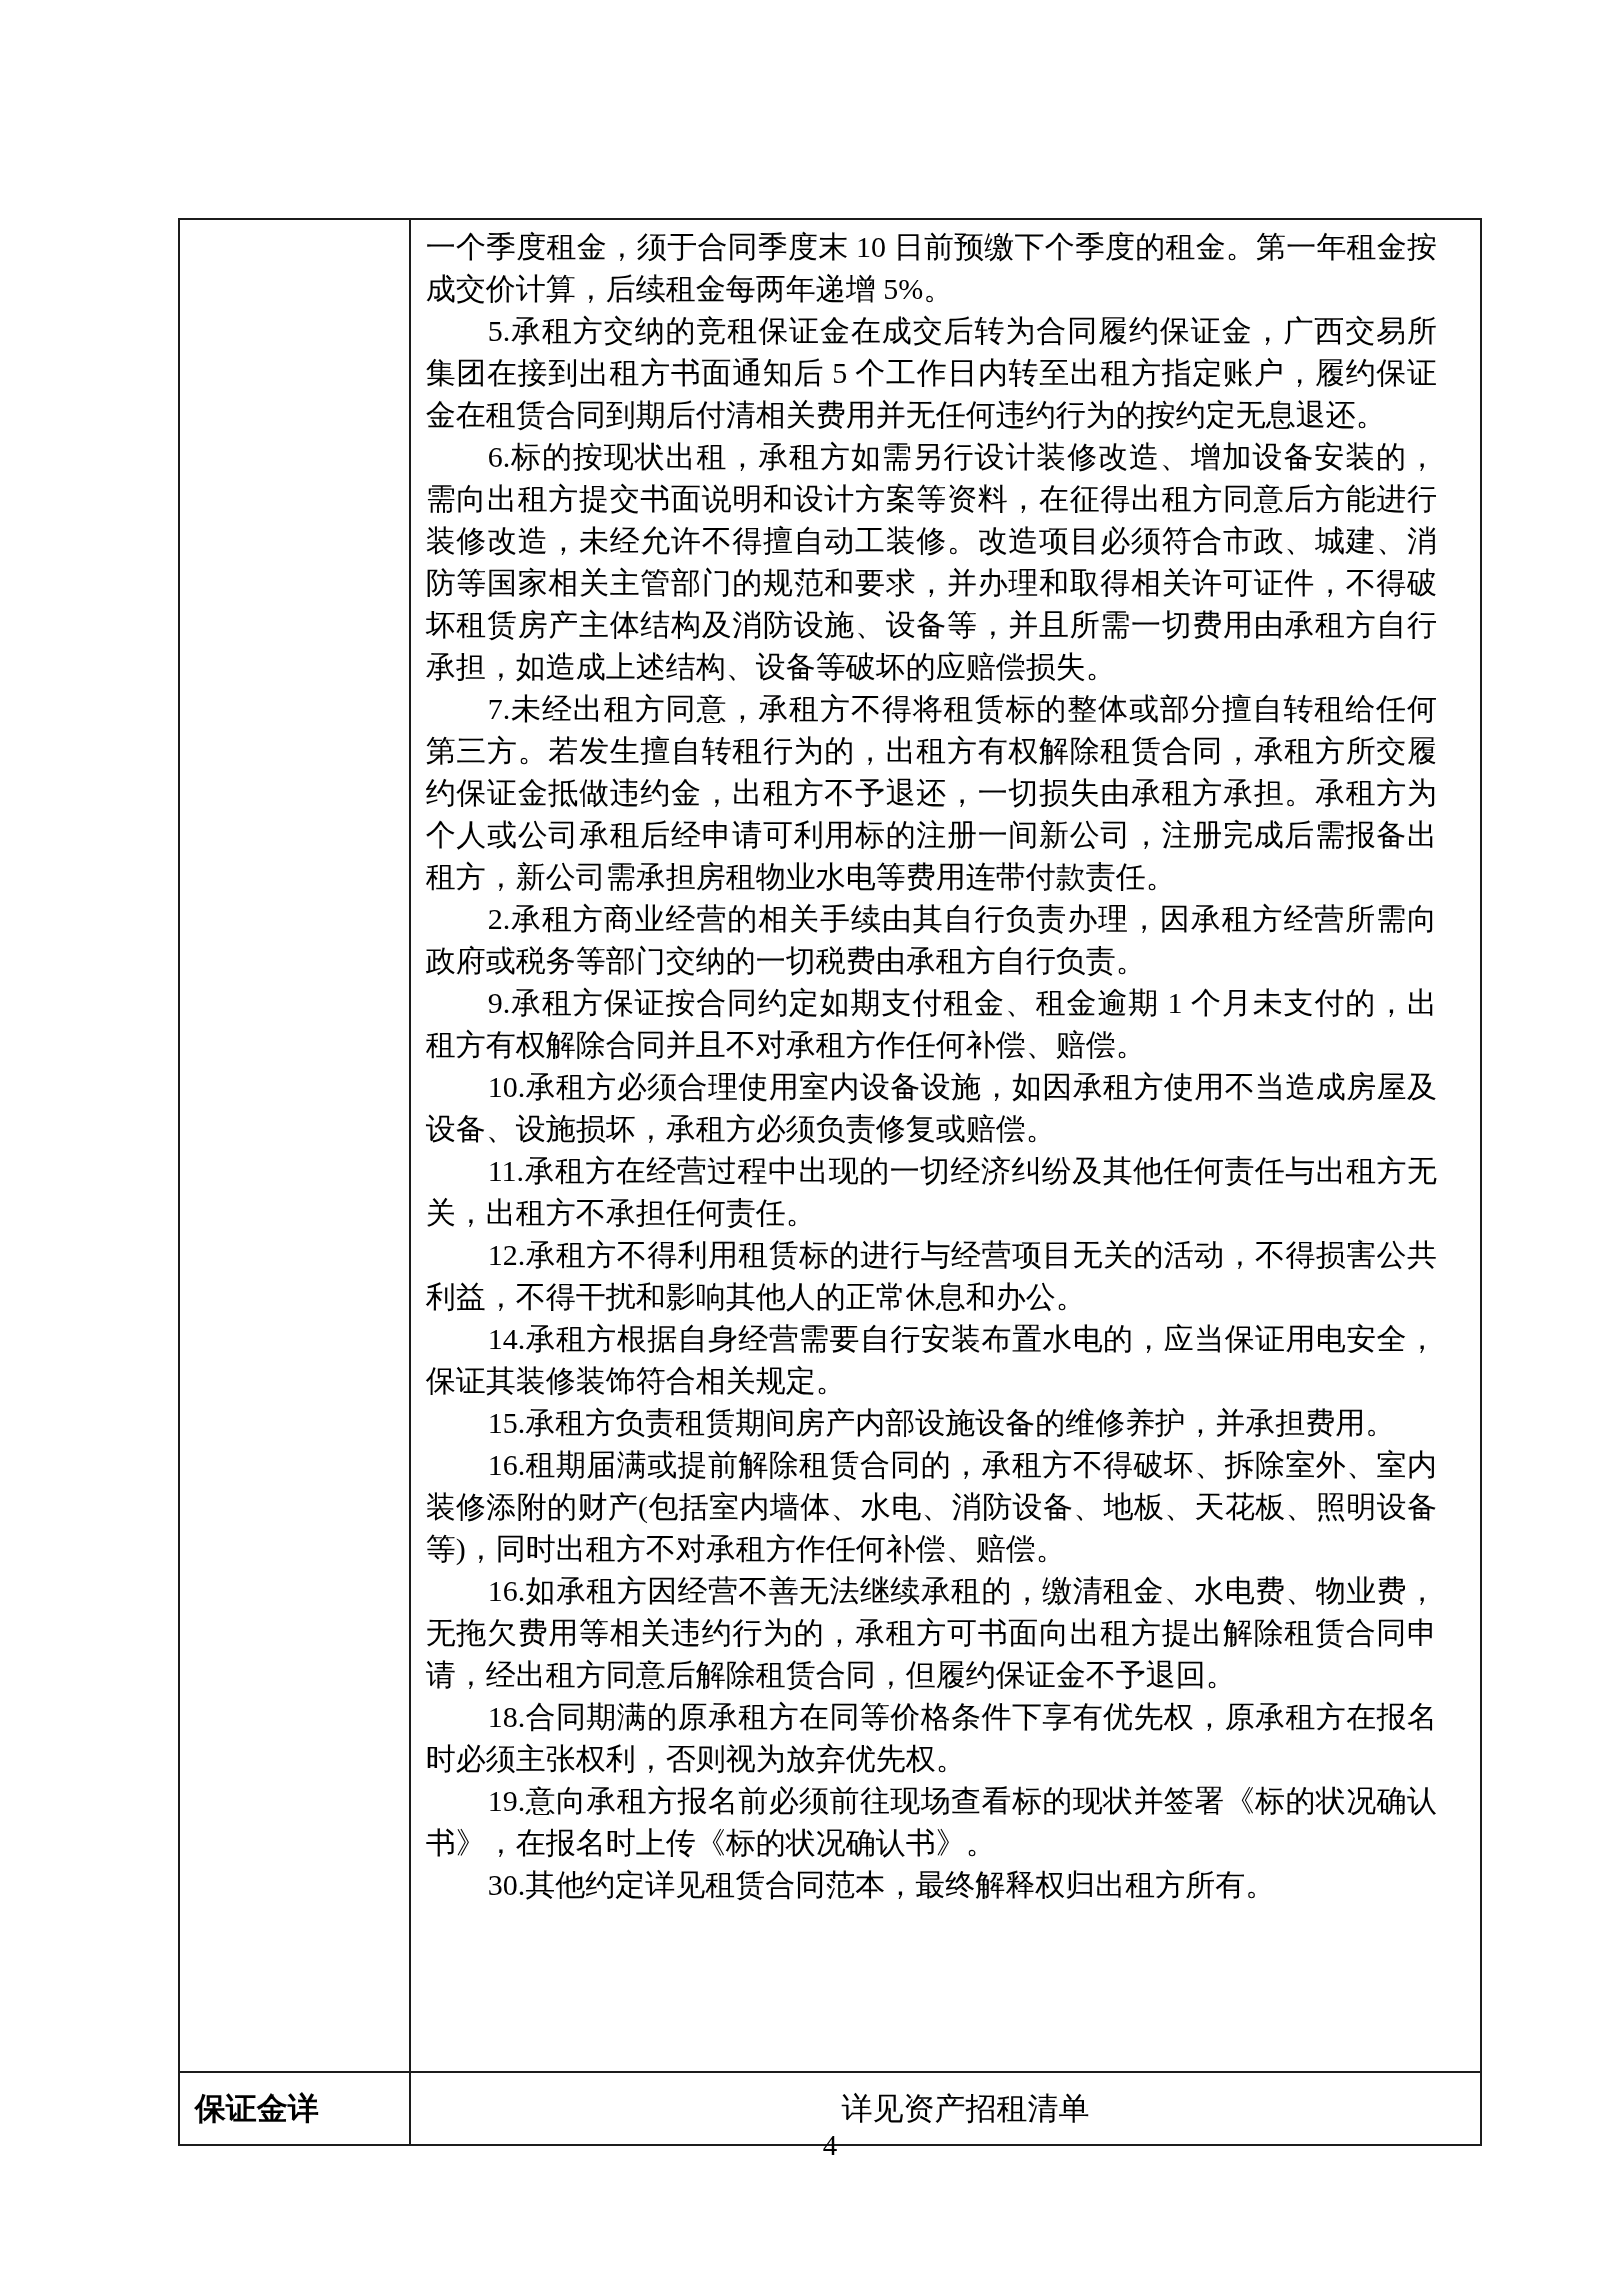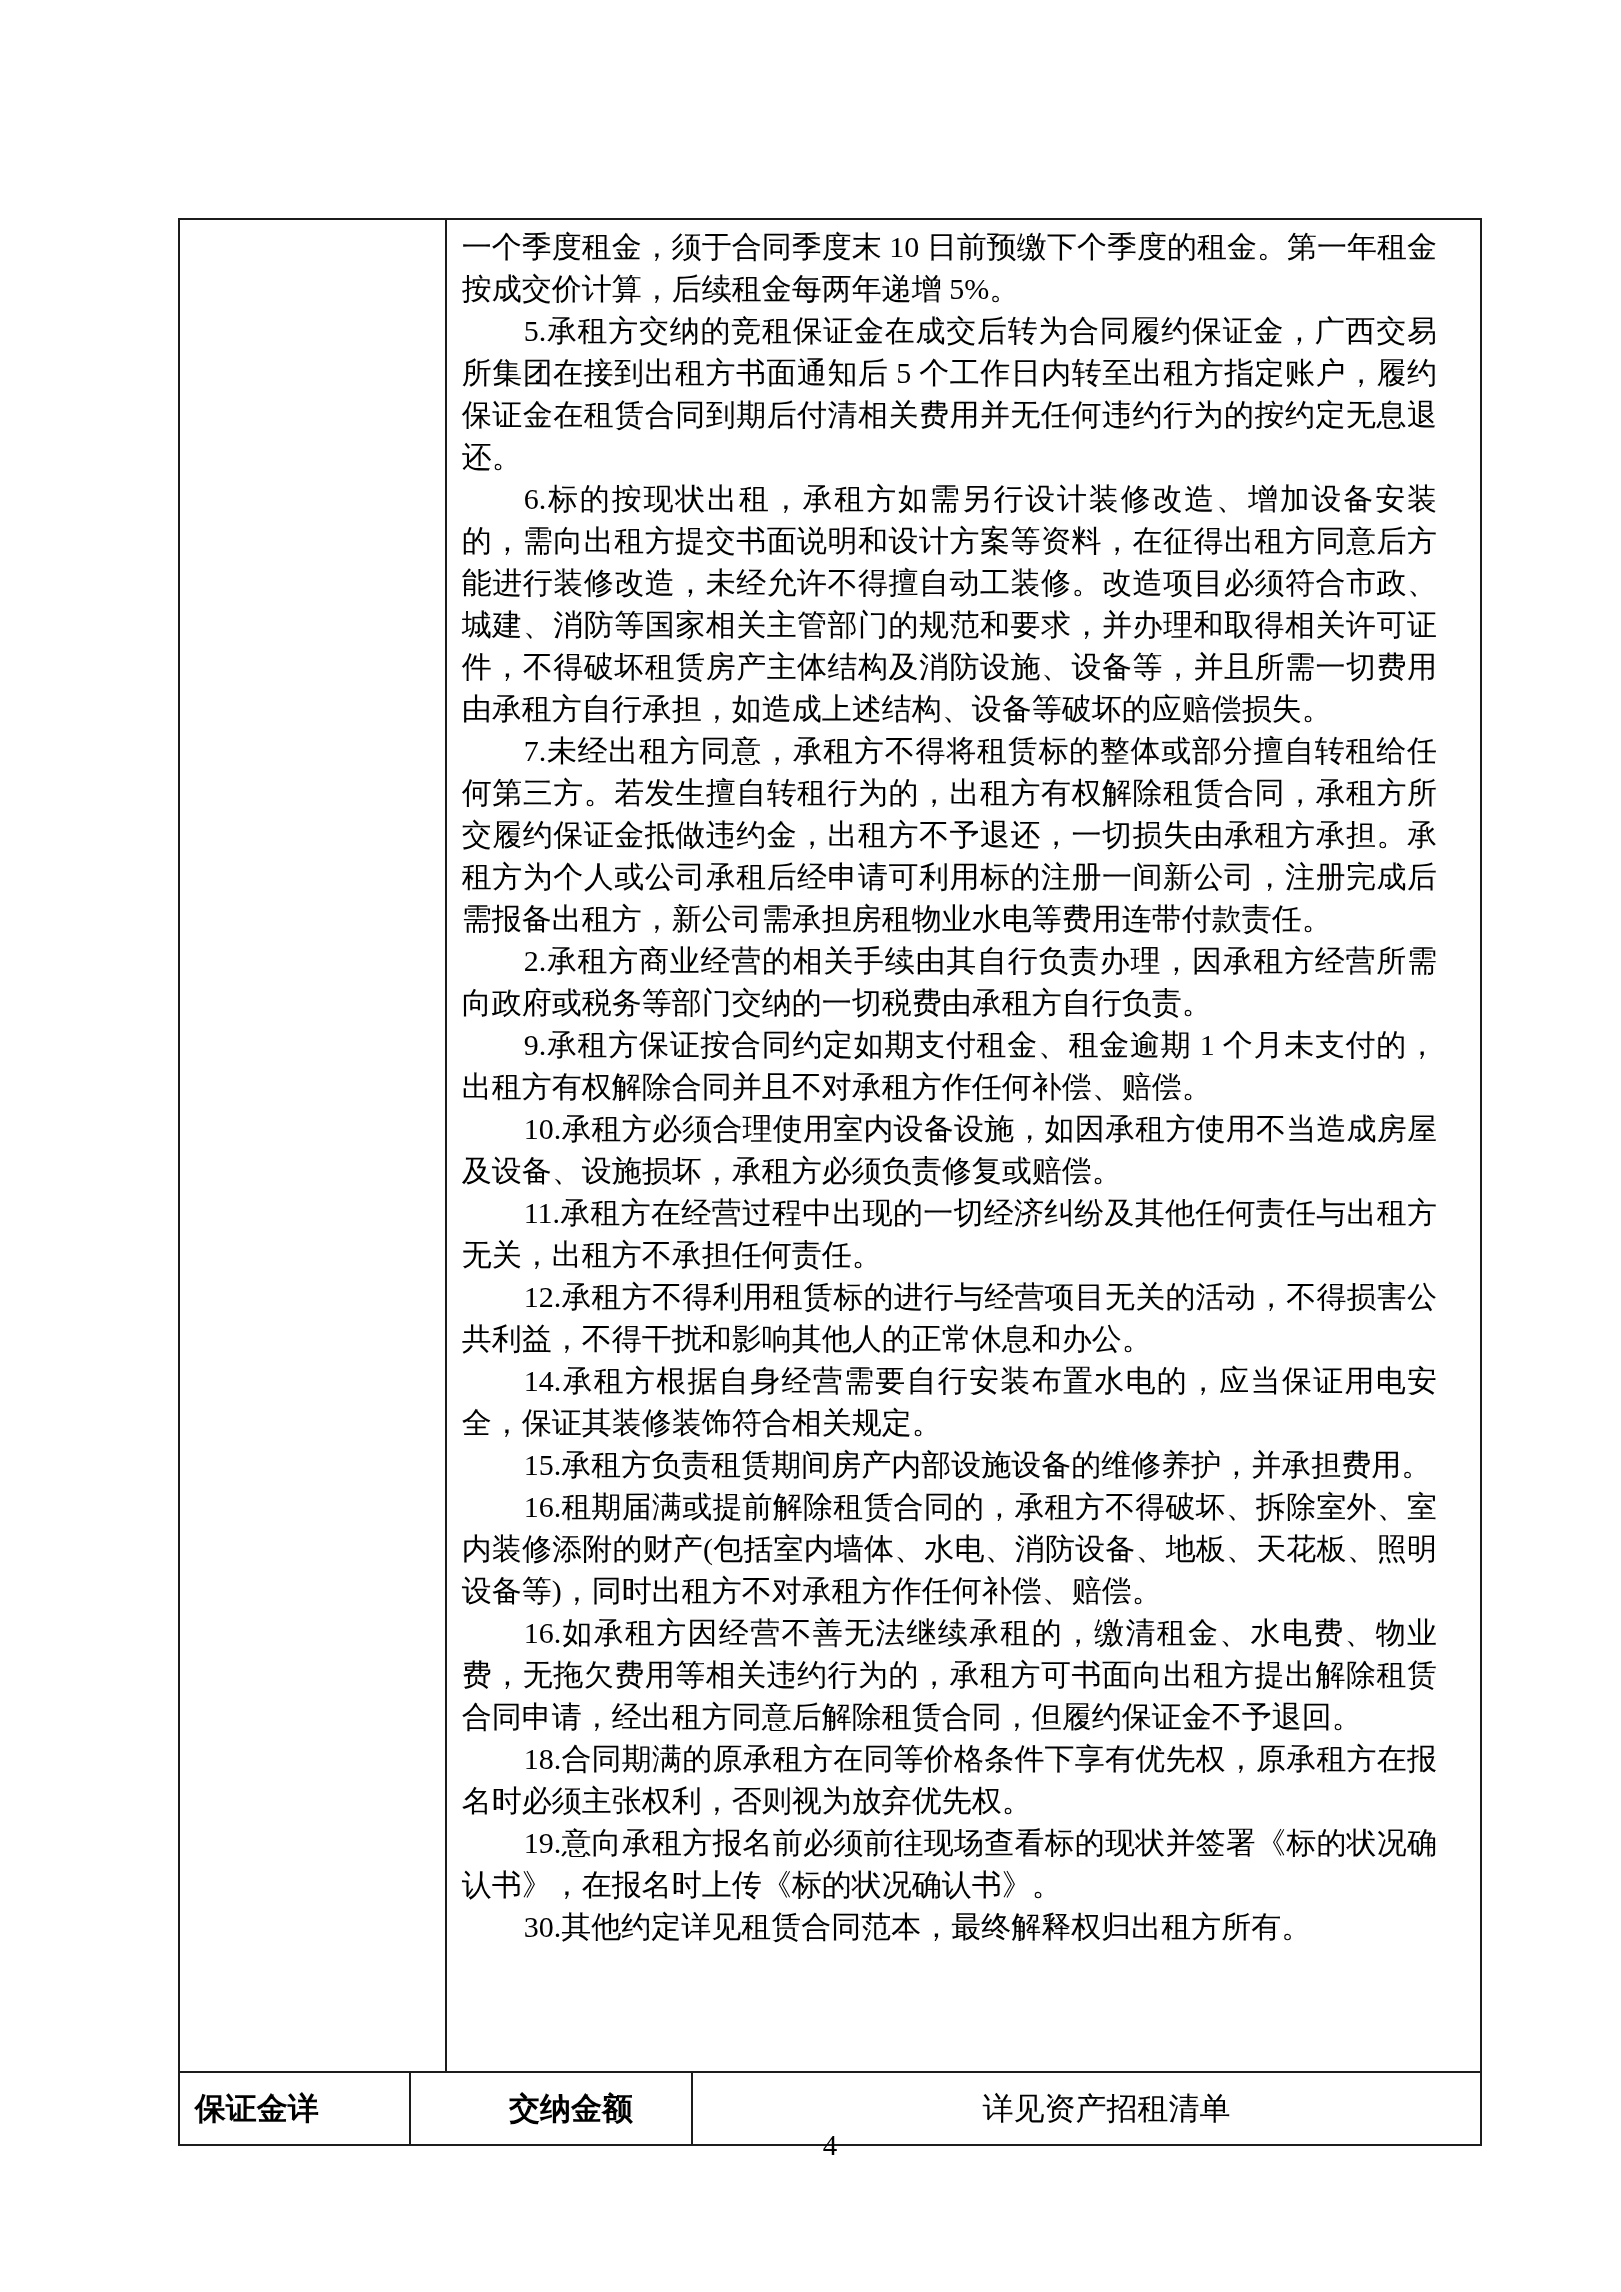--- a/index.html
+++ b/index.html
@@ -21,21 +21,20 @@
     top: 218px;
     width: 1304px;
     box-sizing: border-box;
     border: 2.9px solid #1c1c1c;
     background: #ffffff;
   }
   .row-main {
     display: flex;
     height: 1851px;
     overflow: hidden;
-    margin-left: 36px;
   }
   .cell-left {
     width: 231px;
     box-sizing: border-box;
     border-right: 2.9px solid #1c1c1c;
     flex-shrink: 0;
   }
   .cell-terms {
     flex: 1;
     box-sizing: border-box;
@@ -116,23 +115,20 @@
       <p>16.如承租方因经营不善无法继续承租的，缴清租金、水电费、物业费，无拖欠费用等相关违约行为的，承租方可书面向出租方提出解除租赁合同申请，经出租方同意后解除租赁合同，但履约保证金不予退回。</p>
       <p>18.合同期满的原承租方在同等价格条件下享有优先权，原承租方在报名时必须主张权利，否则视为放弃优先权。</p>
       <p>19.意向承租方报名前必须前往现场查看标的现状并签署《标的状况确认书》，在报名时上传《标的状况确认书》。</p>
       <p>30.其他约定详见租赁合同范本，最终解释权归出租方所有。</p>
     </div>
   </div>
   <div class="row-footer">
     <div class="fcell fcell-deposit">
       <span>保证金详</span>
     </div>
-    <div class="fcell fcell-amount-label">
-      <span>交纳金额</span>
-    </div>
     <div class="fcell fcell-amount-value">
       <span>详见资产招租清单</span>
     </div>
   </div>
 </div>
 
 <div class="page-number">4</div>
 
 
 </body></html>

